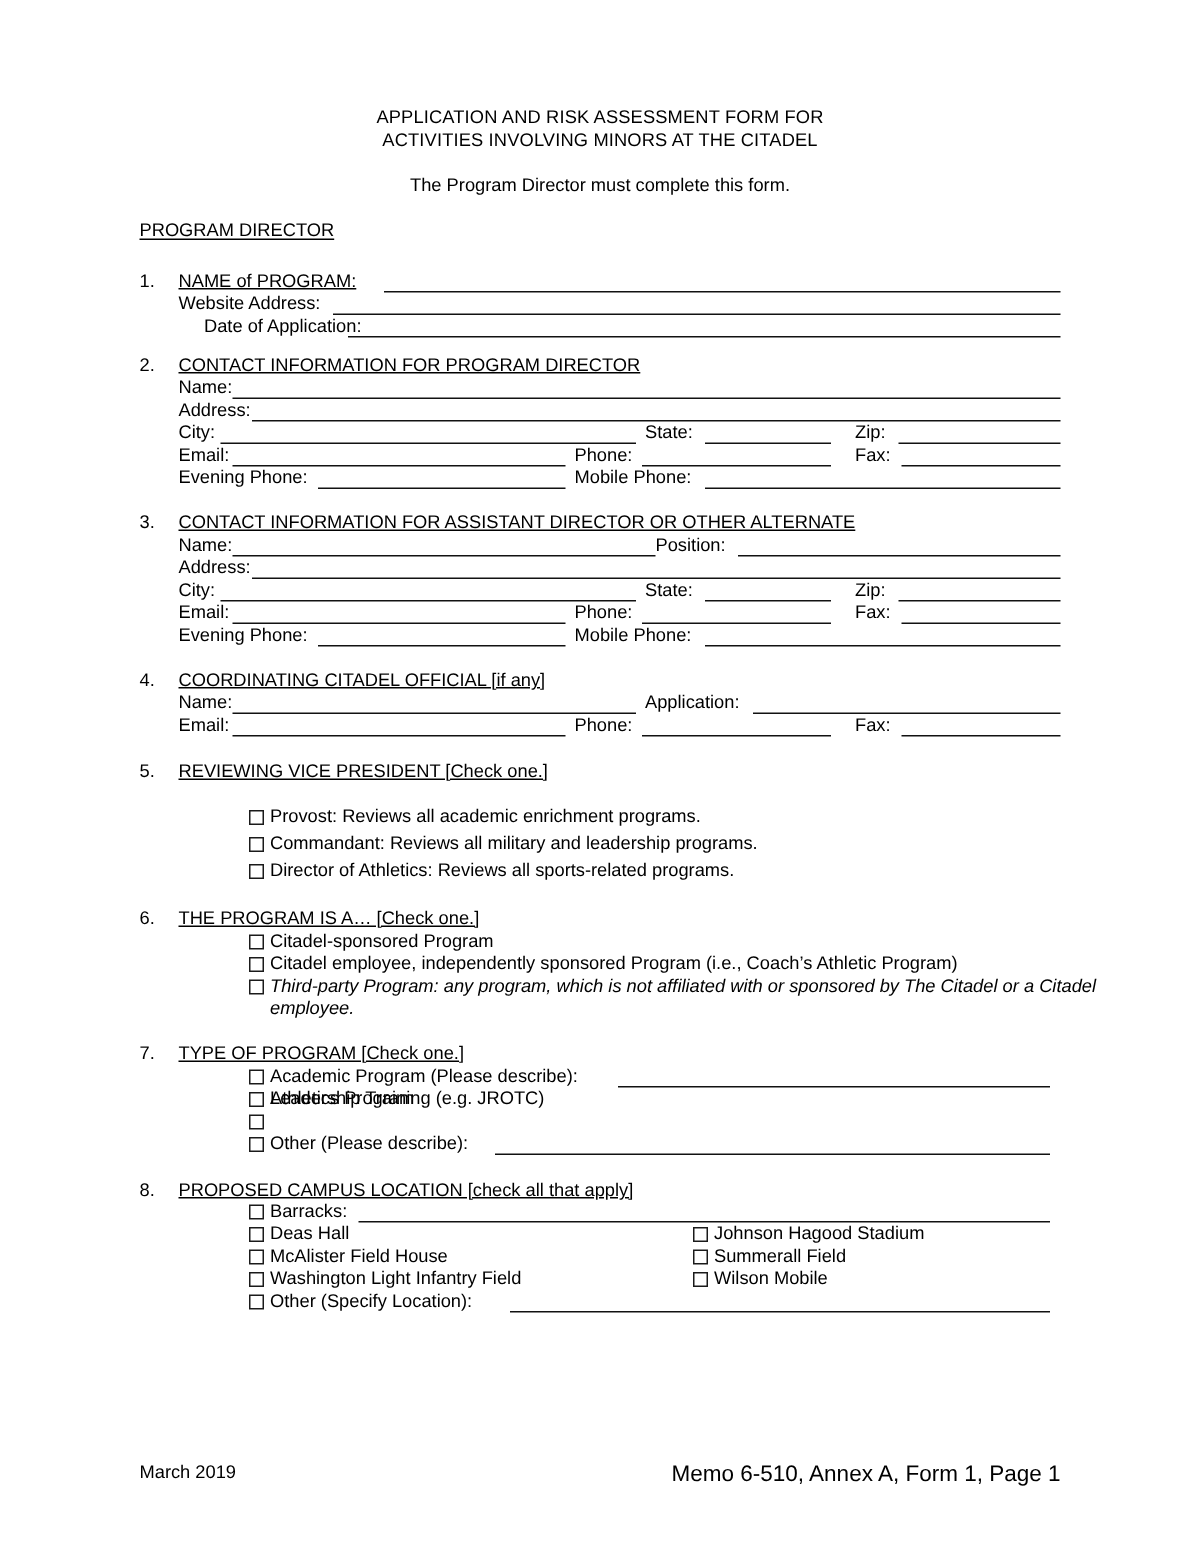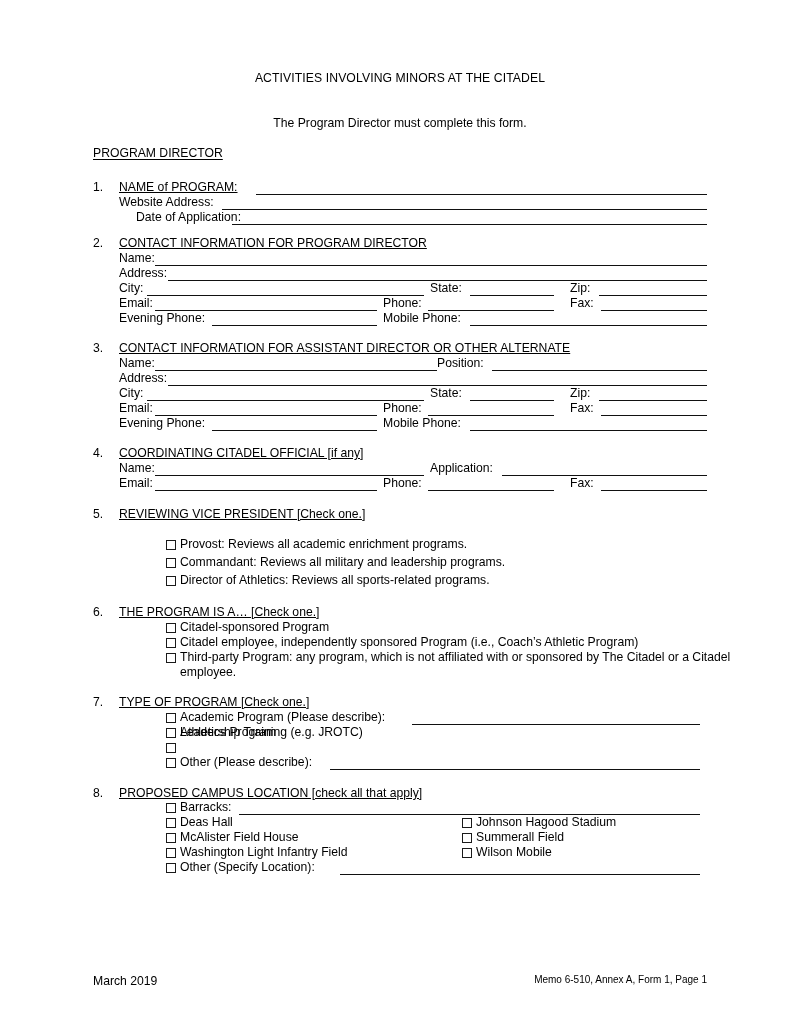--- a/index.html
+++ b/index.html
@@ -103,41 +103,42 @@
     border: 1.1px solid #1a1a1a;
     background: #ffffff;
     box-sizing: border-box;
   }
   .ctext {
     position: absolute;
     font-size: 12.2px;
     line-height: 15px;
     white-space: nowrap;
   }
-  .ctext.wrap { white-space: normal; }
+  .ctext.wrap { white-space: normal; font-style: italic; }
 
   
   .footer-left {
     position: absolute;
     font-size: 12.2px;
     white-space: nowrap;
   }
   .footer-right {
     position: absolute;
-    font-size: 10px;
+    font-size: 15px;
     white-space: nowrap;
     text-align: right;
   }
 </style>
 </head>
 <body>
 
 <div class="page">
 
   <div class="doc-title" style="top:71px;">
+    <span class="l1">APPLICATION AND RISK ASSESSMENT FORM FOR</span>
     <span class="l2">ACTIVITIES INVOLVING MINORS AT THE CITADEL</span>
   </div>
 
   <div class="subtitle" style="top:116px;">The Program Director must complete this form.</div>
 
   <div class="section-heading" style="left:93px; top:146px;">PROGRAM DIRECTOR</div>
 
   <div class="item" style="left:93px; top:180px; width:640px;">
     <span class="item-num">1.</span>
     <span class="item-title">NAME of PROGRAM:</span>

